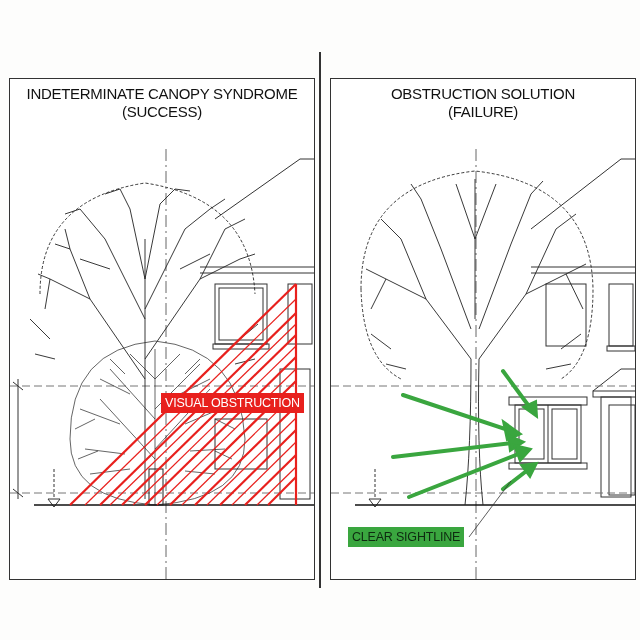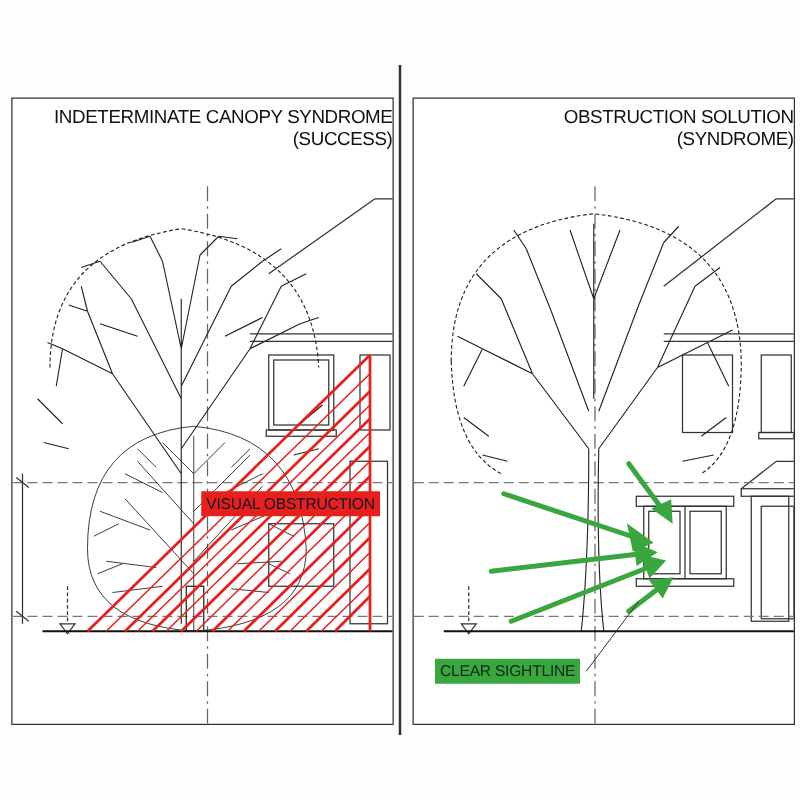--- a/index.html
+++ b/index.html
@@ -1,24 +1,24 @@
 <!DOCTYPE html>
 <html><head>
 <meta charset="utf-8">
 <style>
   html,body{margin:0;padding:0;background:#fdfdfc;}
   body{width:640px;height:640px;position:relative;overflow:hidden;font-family:"Liberation Sans",sans-serif;}
   .panel{position:absolute;top:78px;width:306px;height:502px;border:1.4px solid #333;background:#fff;box-sizing:border-box;overflow:hidden;}
   .panel.left{left:9px;}
   .panel.right{left:330px;}
-  .title{position:absolute;left:0;right:0;top:6px;text-align:right;font-size:15px;line-height:18px;color:#111;letter-spacing:-0.3px;}
+  .title{position:absolute;left:0;right:0;top:6px;text-align:center;font-size:15px;line-height:18px;color:#111;letter-spacing:-0.3px;}
   .divider{position:absolute;left:319px;top:52px;width:1.5px;height:536px;background:#333;}
   svg.art{position:absolute;left:0;top:0;}
   .tag{position:absolute;font-size:12.5px;line-height:16px;padding:2px 4px;letter-spacing:-0.2px;white-space:nowrap;}
-  .tag.red{background:#e8201d;color:#0f172a;left:151px;top:314px;}
+  .tag.red{background:#e8201d;color:#ffffff;left:151px;top:314px;}
   .tag.green{background:#3aa63f;color:#0e2a10;left:17px;top:448px;}
 </style>
 </head>
 <body>
 
 <div class="divider"></div>
 
 <div class="panel left">
   <div class="title">
     <div>INDETERMINATE CANOPY SYNDROME</div>
@@ -93,21 +93,21 @@
       <line x1="222" y1="426" x2="286" y2="363"></line>
       <line x1="247" y1="426" x2="286" y2="388"></line>
     </g>
   </svg>
   <div class="tag red">VISUAL OBSTRUCTION</div>
 </div>
 
 <div class="panel right">
   <div class="title">
     <div>OBSTRUCTION SOLUTION</div>
-    <div>(SYNDROME)</div>
+    <div>(FAILURE)</div>
   </div>
   <svg class="art" width="306" height="502" viewBox="0 0 306 502">
     <g fill="none" stroke="#333" stroke-width="1">
 
       <g>
         <line x1="200" y1="188" x2="306" y2="188"></line>
         <line x1="200" y1="194" x2="306" y2="194"></line>
         <rect x="215" y="205" width="40" height="62"></rect>
         <rect x="278" y="205" width="24" height="62"></rect>
         <rect x="276" y="267" width="28" height="5"></rect>

